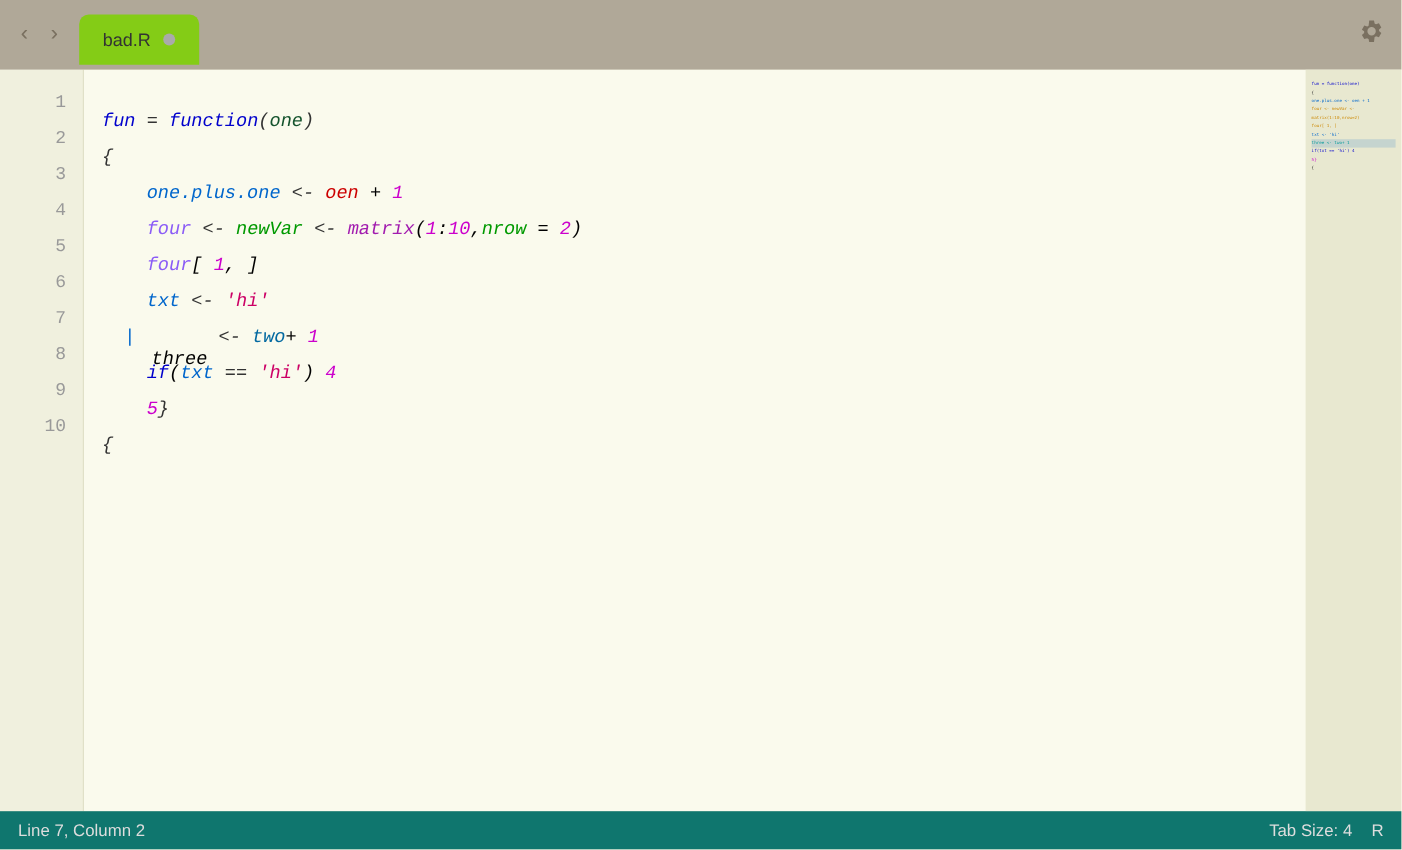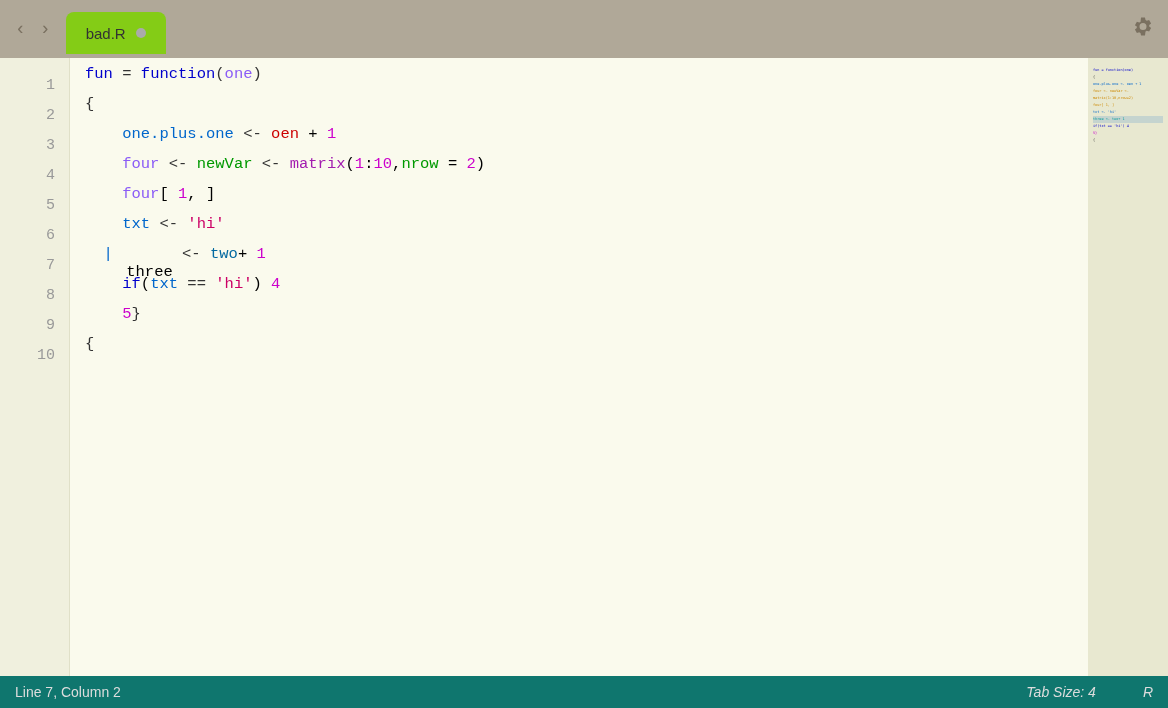--- a/index.html
+++ b/index.html
@@ -86,37 +86,38 @@
       justify-content: flex-end;
       padding-right: 14px;
       color: #999;
       font-size: 15px;
       font-family: 'Courier New', Courier, monospace;
     }
 
     
     .code-area {
       flex: 1;
-      padding: 1px 15px;
+      padding: 28px 15px;
       overflow: auto;
       position: relative;
+      font-style: italic;
     }
     .code-line {
       height: 30px;
       display: flex;
       align-items: center;
       font-size: 15.5px;
       white-space: pre;
     }
 
     
     .kw { color: #0000cc; }           
     .op { color: #333; }              
     .paren { color: #333; }
-    .param { color: #8b5cf6; }        
+    .param { color: #14532d; }        
     .brace { color: #333; }
     .var-blue { color: #0066cc; }     
     .assign { color: #333; }          
     .err-var { color: #cc0000; }      
     .num { color: #cc00cc; }          
     .var-yellow { color: #8b5cf6; }   
     .var-green { color: #009900; }    
     .fn-call { color: #a21caf; }      
     .str { color: #cc0066; }          
     .var-teal { color: #000000; margin-top: 36px; }     
@@ -150,22 +151,21 @@
       font-size: 14px;
       flex-shrink: 0;
     }
     .status-left {
       display: flex;
       align-items: center;
     }
     .status-right {
       display: flex;
       align-items: center;
-      gap: 47px;
-      font-style: italic;
+      gap: 16px;
     }
   </style>
 </head>
 <body>
 
 <div class="title-bar">
   <div class="nav-arrows">
     <span class="nav-arrow">‹</span>
     <span class="nav-arrow">›</span>
   </div>

